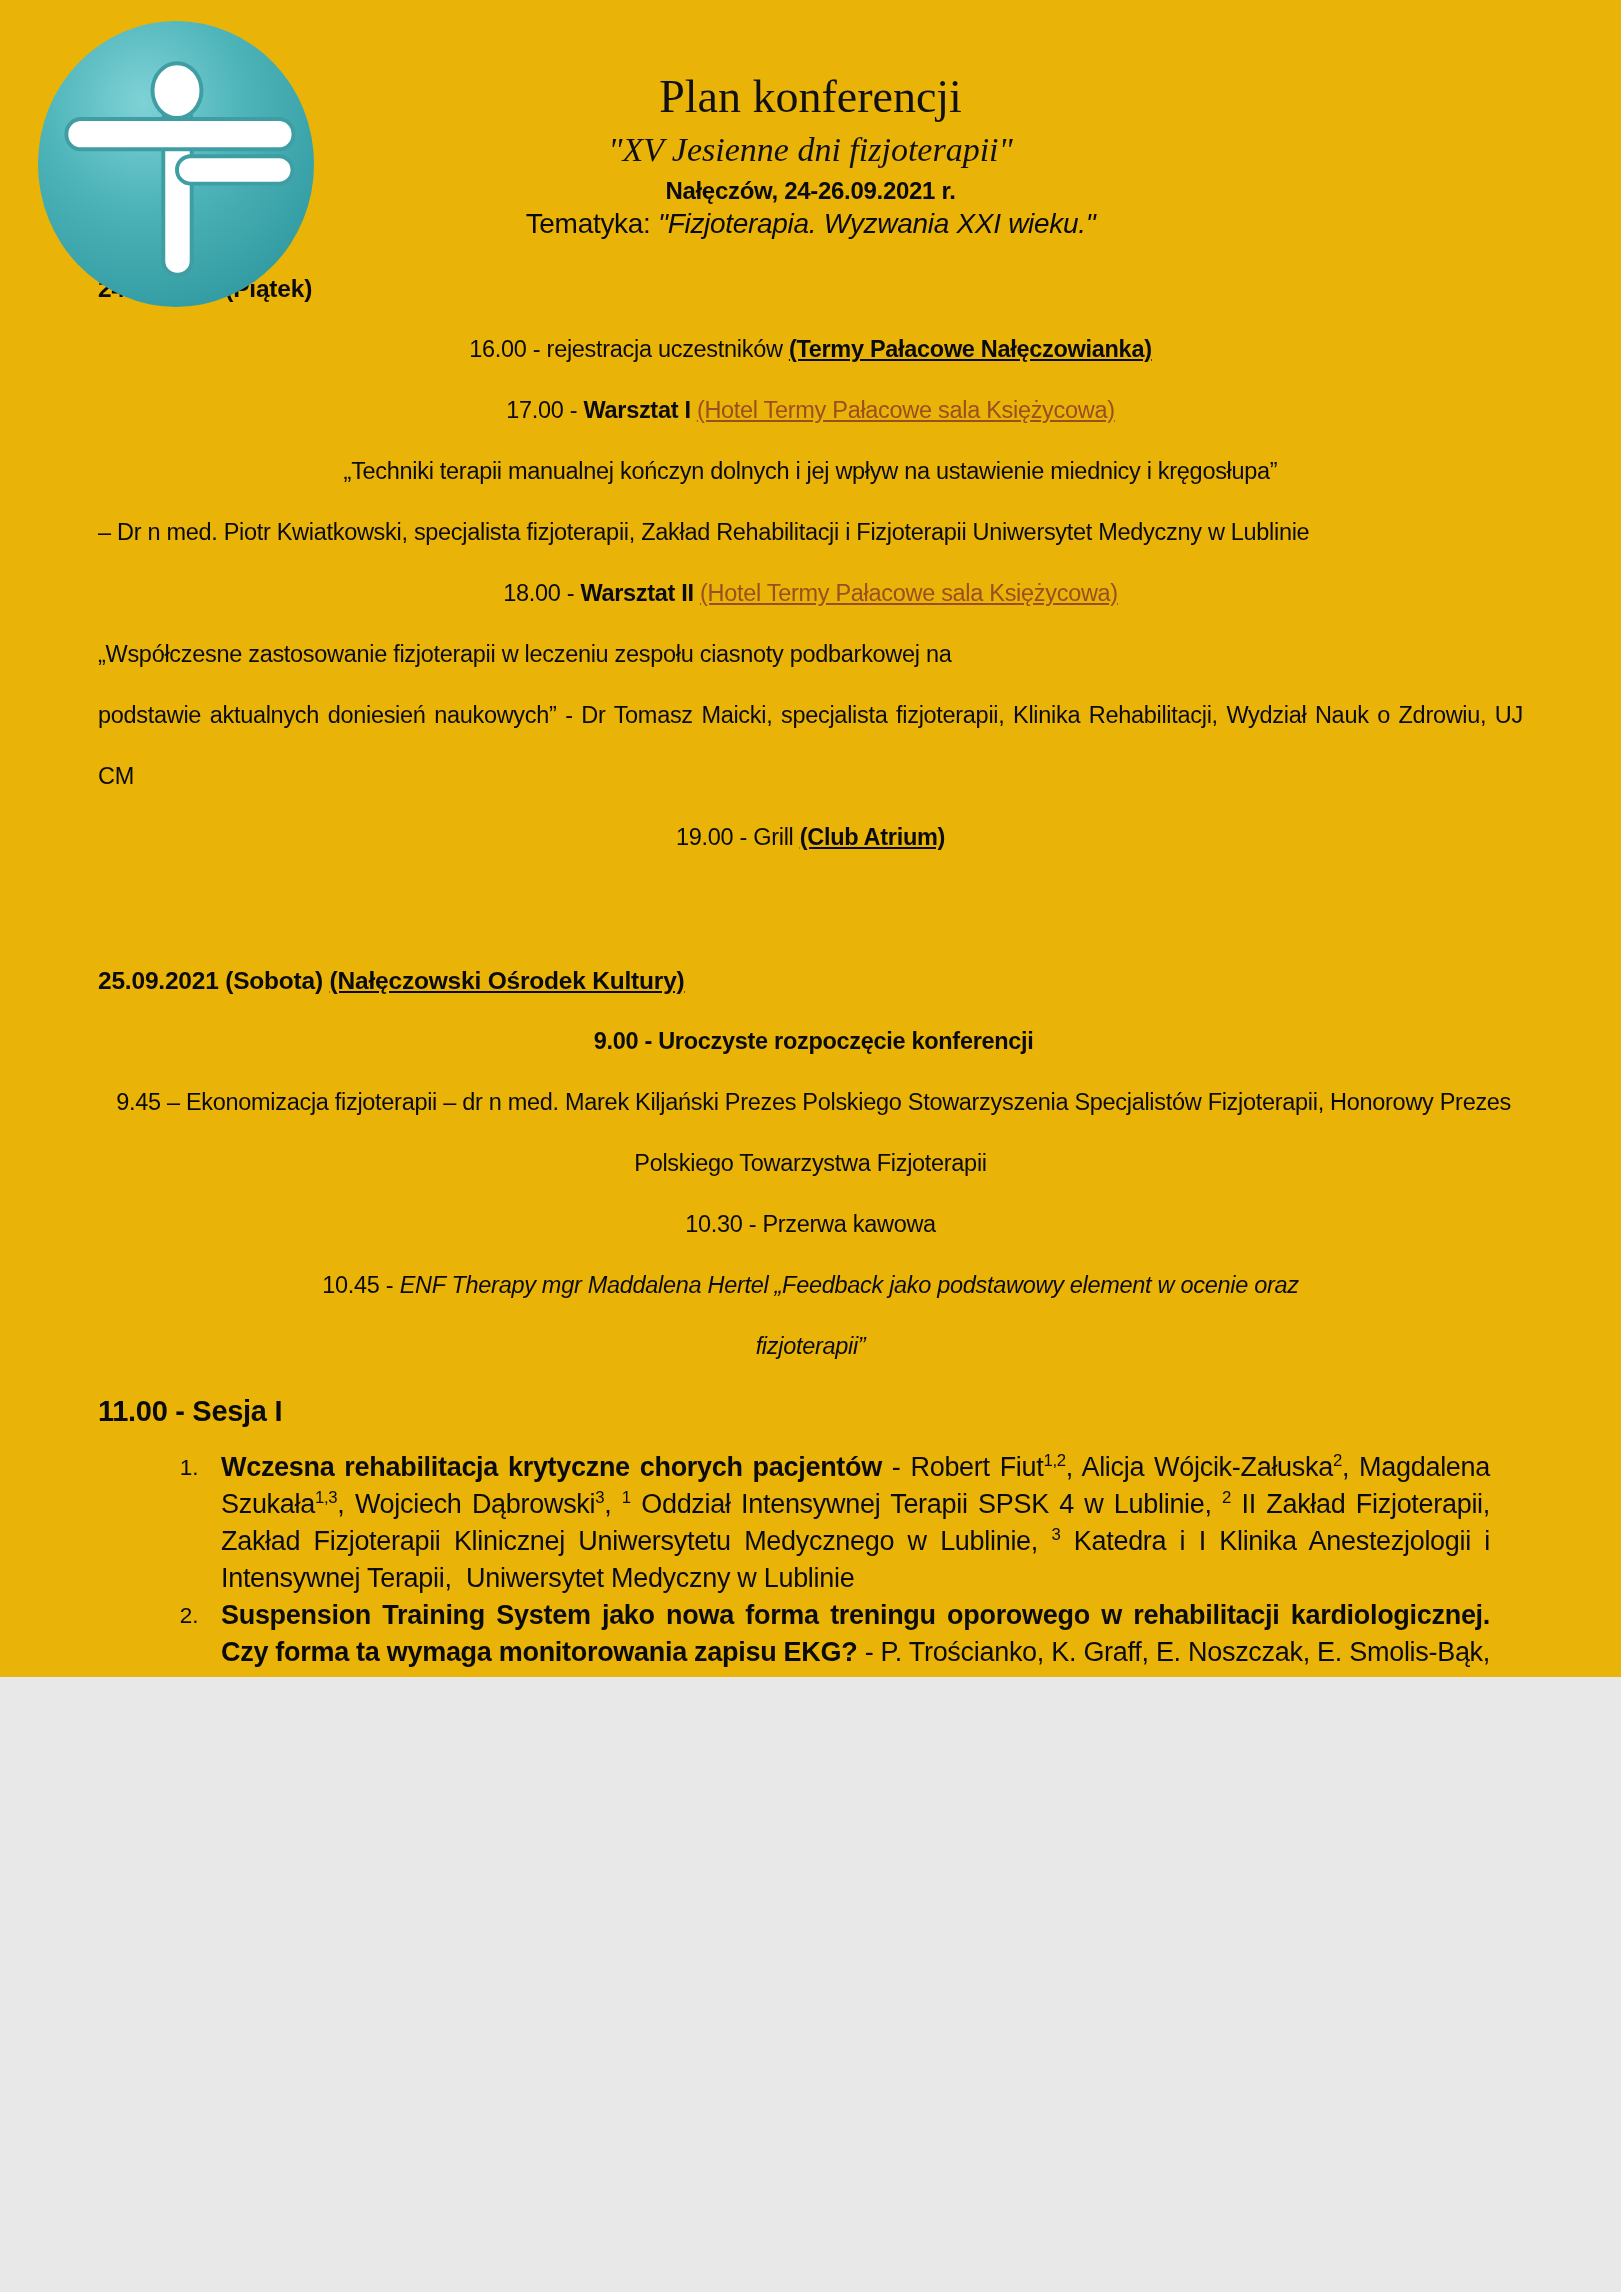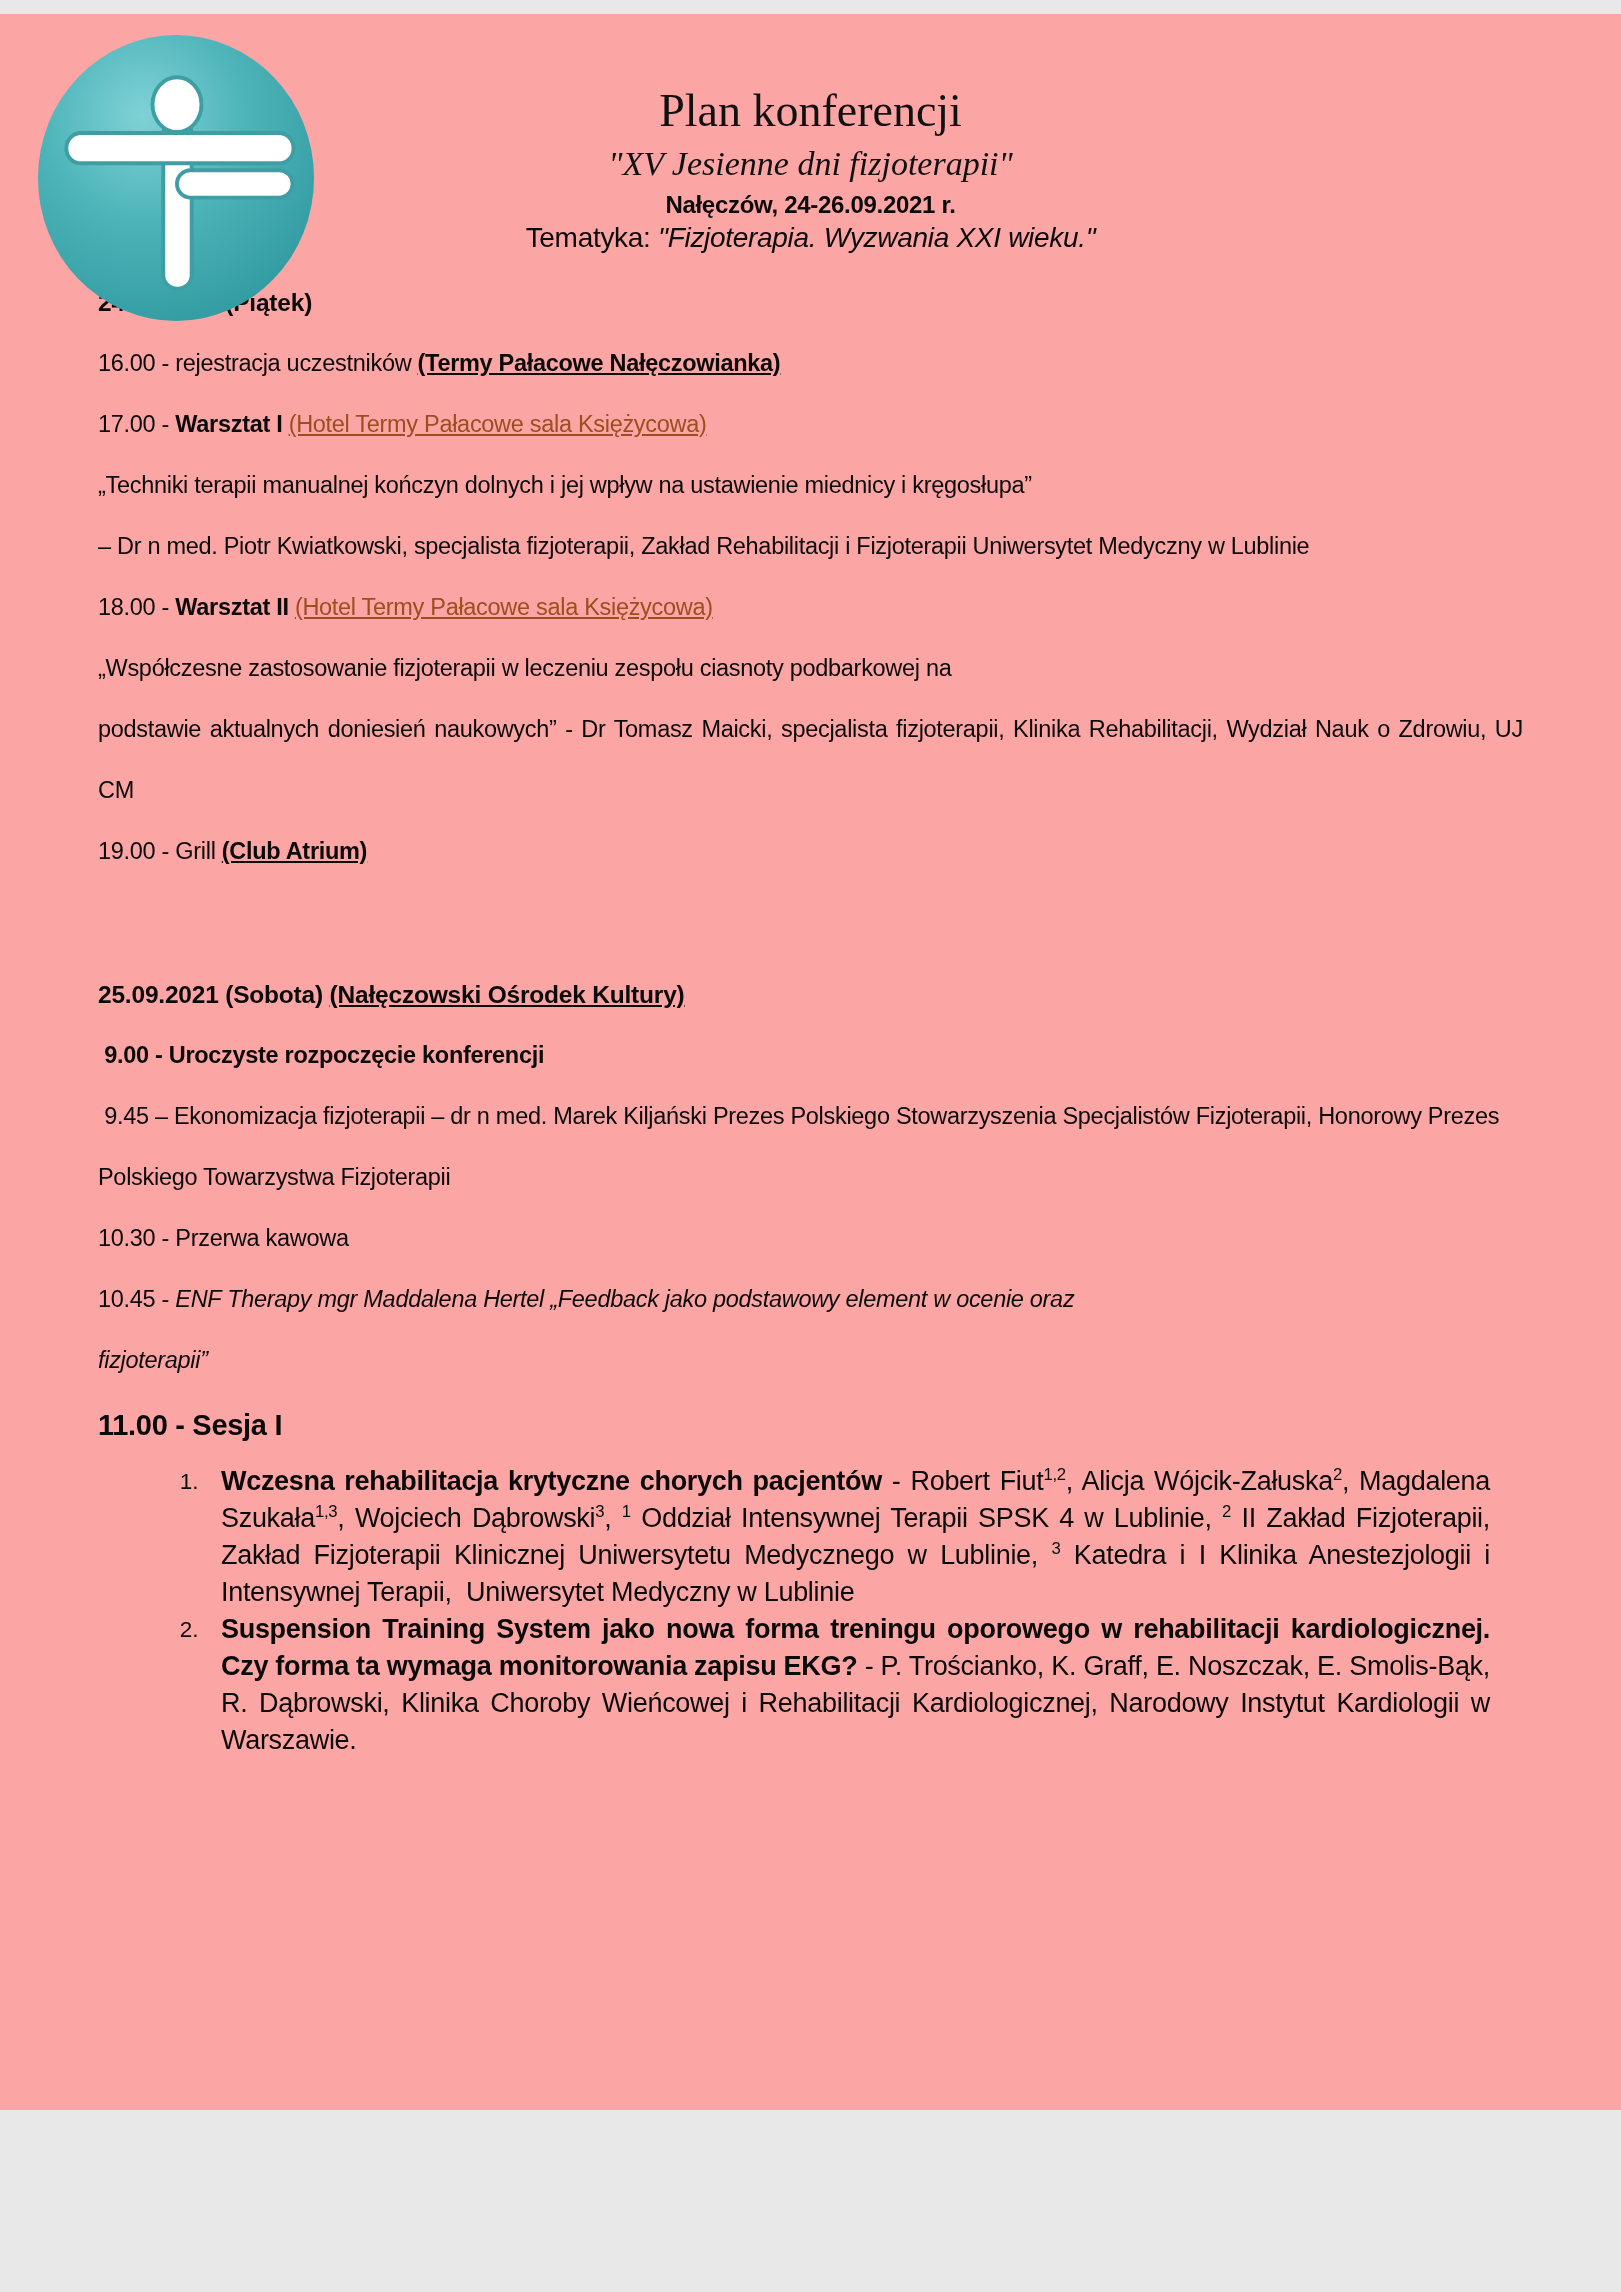--- a/index.html
+++ b/index.html
@@ -1,41 +1,41 @@
 <!DOCTYPE html>
 <html style="--link: #9b4e1f;"><head>
 <meta charset="utf-8">
 <style>
   html,body{margin:0;padding:0;background:#e8e8e8;}
   .page{
     position:relative;
     width:1621px;
-    height:2096px;
-    margin:14px auto;
-    background:#fca5a5;
+    height:1677px;
+    margin:0 auto;
+    background:#eab308;
     font-family:"Liberation Sans", sans-serif;
     color:#0b0b0b;
     overflow:hidden;
   }
   .logo{position:absolute;left:37px;top:19.6px;width:279px;height:289px;}
   .header-text{text-align:center;padding-top:71px;line-height:1.15;}
   .title{font-family:"Liberation Serif", serif;font-size:46px;color:#111;}
   .subtitle{font-family:"Liberation Serif", serif;font-style:italic;font-size:34px;margin-top:5.9px;color:#111;}
   .place-date{font-size:24px;font-weight:bold;margin-top:7.8px;letter-spacing:-0.3px;}
   .theme{font-size:28px;margin-top:3.9px;letter-spacing:-0.3px;}
   .theme .it{font-style:italic;}
   .content{margin:0 98px;}
   .day-heading{
     font-weight:bold;font-size:24.5px;
     margin:17.6px 0 0 0;line-height:61px;letter-spacing:-0.2px;
   }
   .day-heading.sat{margin-top:82px;}
   p.line{
     font-size:23.5px;margin:0;line-height:61px;
-    white-space:pre-wrap;letter-spacing:-0.3px;
+    white-space:pre-wrap;letter-spacing:-0.3px;text-align:center;
   }
   p.line.just{text-align:justify;}
   .bu{font-weight:bold;text-decoration:underline;}
   b{font-weight:bold;}
   .it{font-style:italic;}
   a.loc-link{color:var(--link,#9b4e1f);text-decoration:underline;cursor:pointer;}
   .u{text-decoration:underline;}
   .session-heading{
     font-size:29px;font-weight:bold;margin:13.7px 0 17.6px 0;line-height:1.4;letter-spacing:-0.3px;
   }

